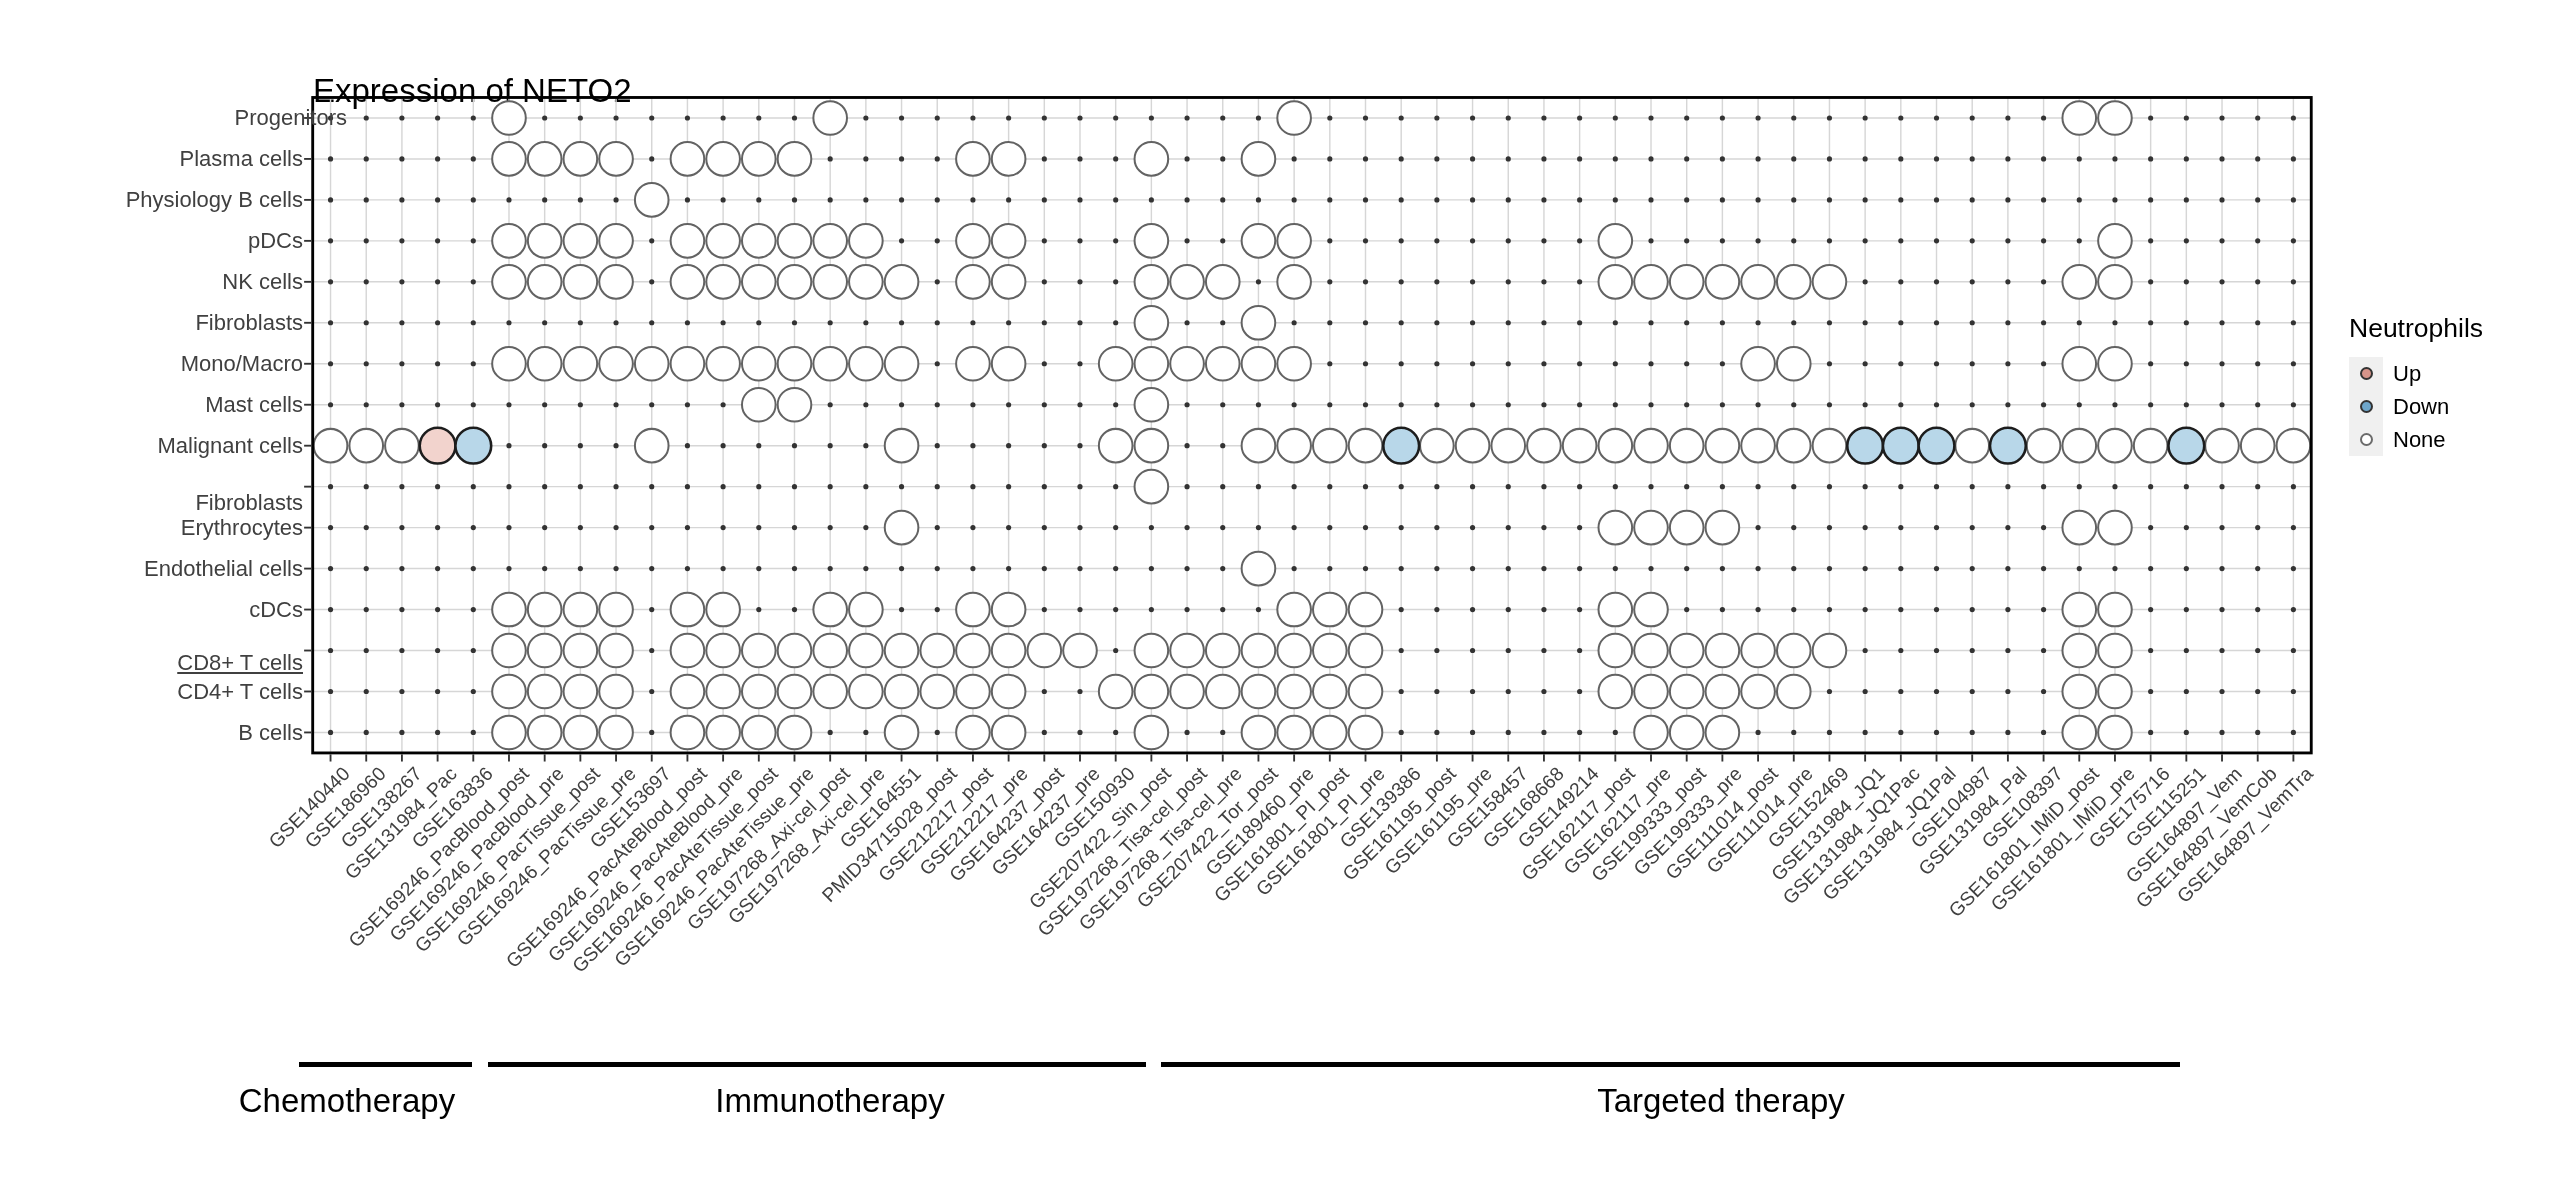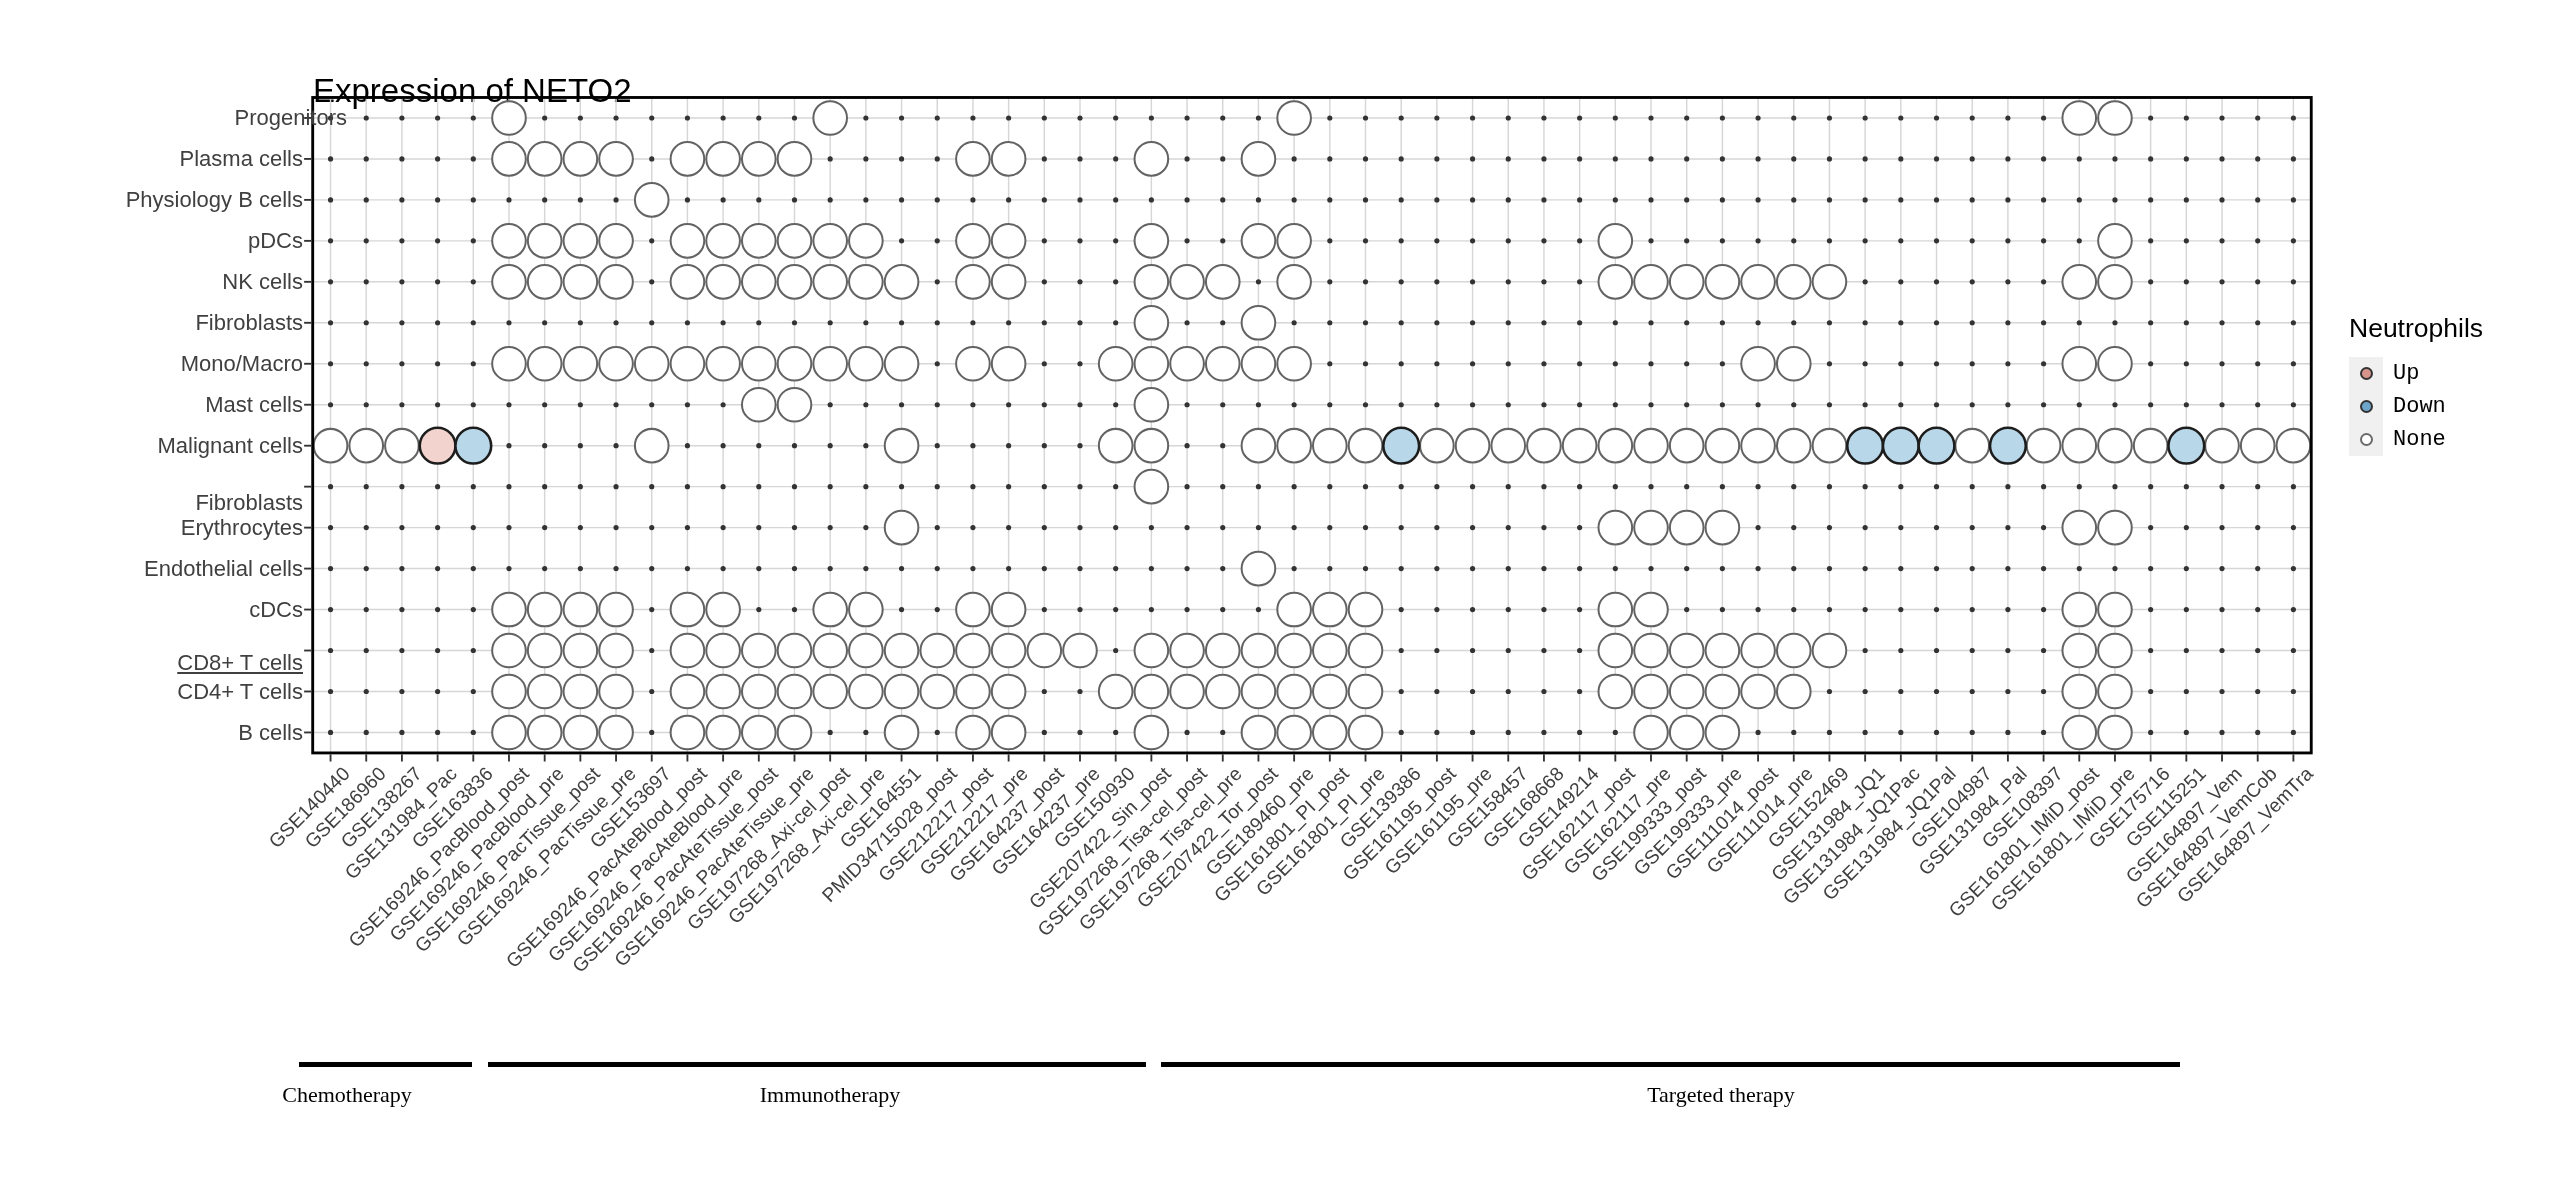--- a/index.html
+++ b/index.html
@@ -4,25 +4,25 @@
 <style>
   html,body{margin:0;padding:0;background:#fff;}
   .stage{position:relative;width:2576px;height:1181px;background:#ffffff;overflow:hidden;
          font-family:"Liberation Sans",sans-serif;}
   .page-title{position:absolute;left:313px;top:36px;font-size:33px;color:#000;margin-top:36px;}
   .rowlabel{position:absolute;left:0;width:303px;text-align:right;font-size:22px;color:#404040;
             height:29px;line-height:29px;white-space:nowrap;}
   .collabel{position:absolute;font-size:19.3px;color:#404040;white-space:nowrap;
             transform:rotate(-45deg) translateX(-100%);transform-origin:0 0;}
   .grouplinebar{position:absolute;height:5px;background:#000;}
-  .grouplabel{position:absolute;top:1082px;font-size:22px;color:#000;
-              font-family:Liberation Serif, serif;white-space:nowrap;transform:translateX(-50%);}
+  .grouplabel{position:absolute;top:1082px;font-size:33px;color:#000;
+              font-family:Liberation Sans, sans-serif;white-space:nowrap;transform:translateX(-50%);}
   .legend{position:absolute;left:2349px;top:313px;}
   .legend-title{font-size:26.5px;color:#000;margin-bottom:13px;}
-  .legend-keys{position:relative;font-family:Liberation Mono, monospace;}
+  .legend-keys{position:relative;}
   .legend-item{position:relative;height:33px;}
   .legend-keybox{position:absolute;left:0;top:0;width:34px;height:33px;background:#f0f0f0;}
   .legend-dot{position:absolute;left:10.7px;top:10px;width:13px;height:13px;border-radius:50%;
               box-sizing:border-box;border:2.1px solid #333;}
   .legend-label{position:absolute;left:44px;top:0;height:33px;line-height:33px;font-size:22px;color:#000;}
   svg{position:absolute;left:0;top:0;}
 </style>
 </head>
 <body>
 

